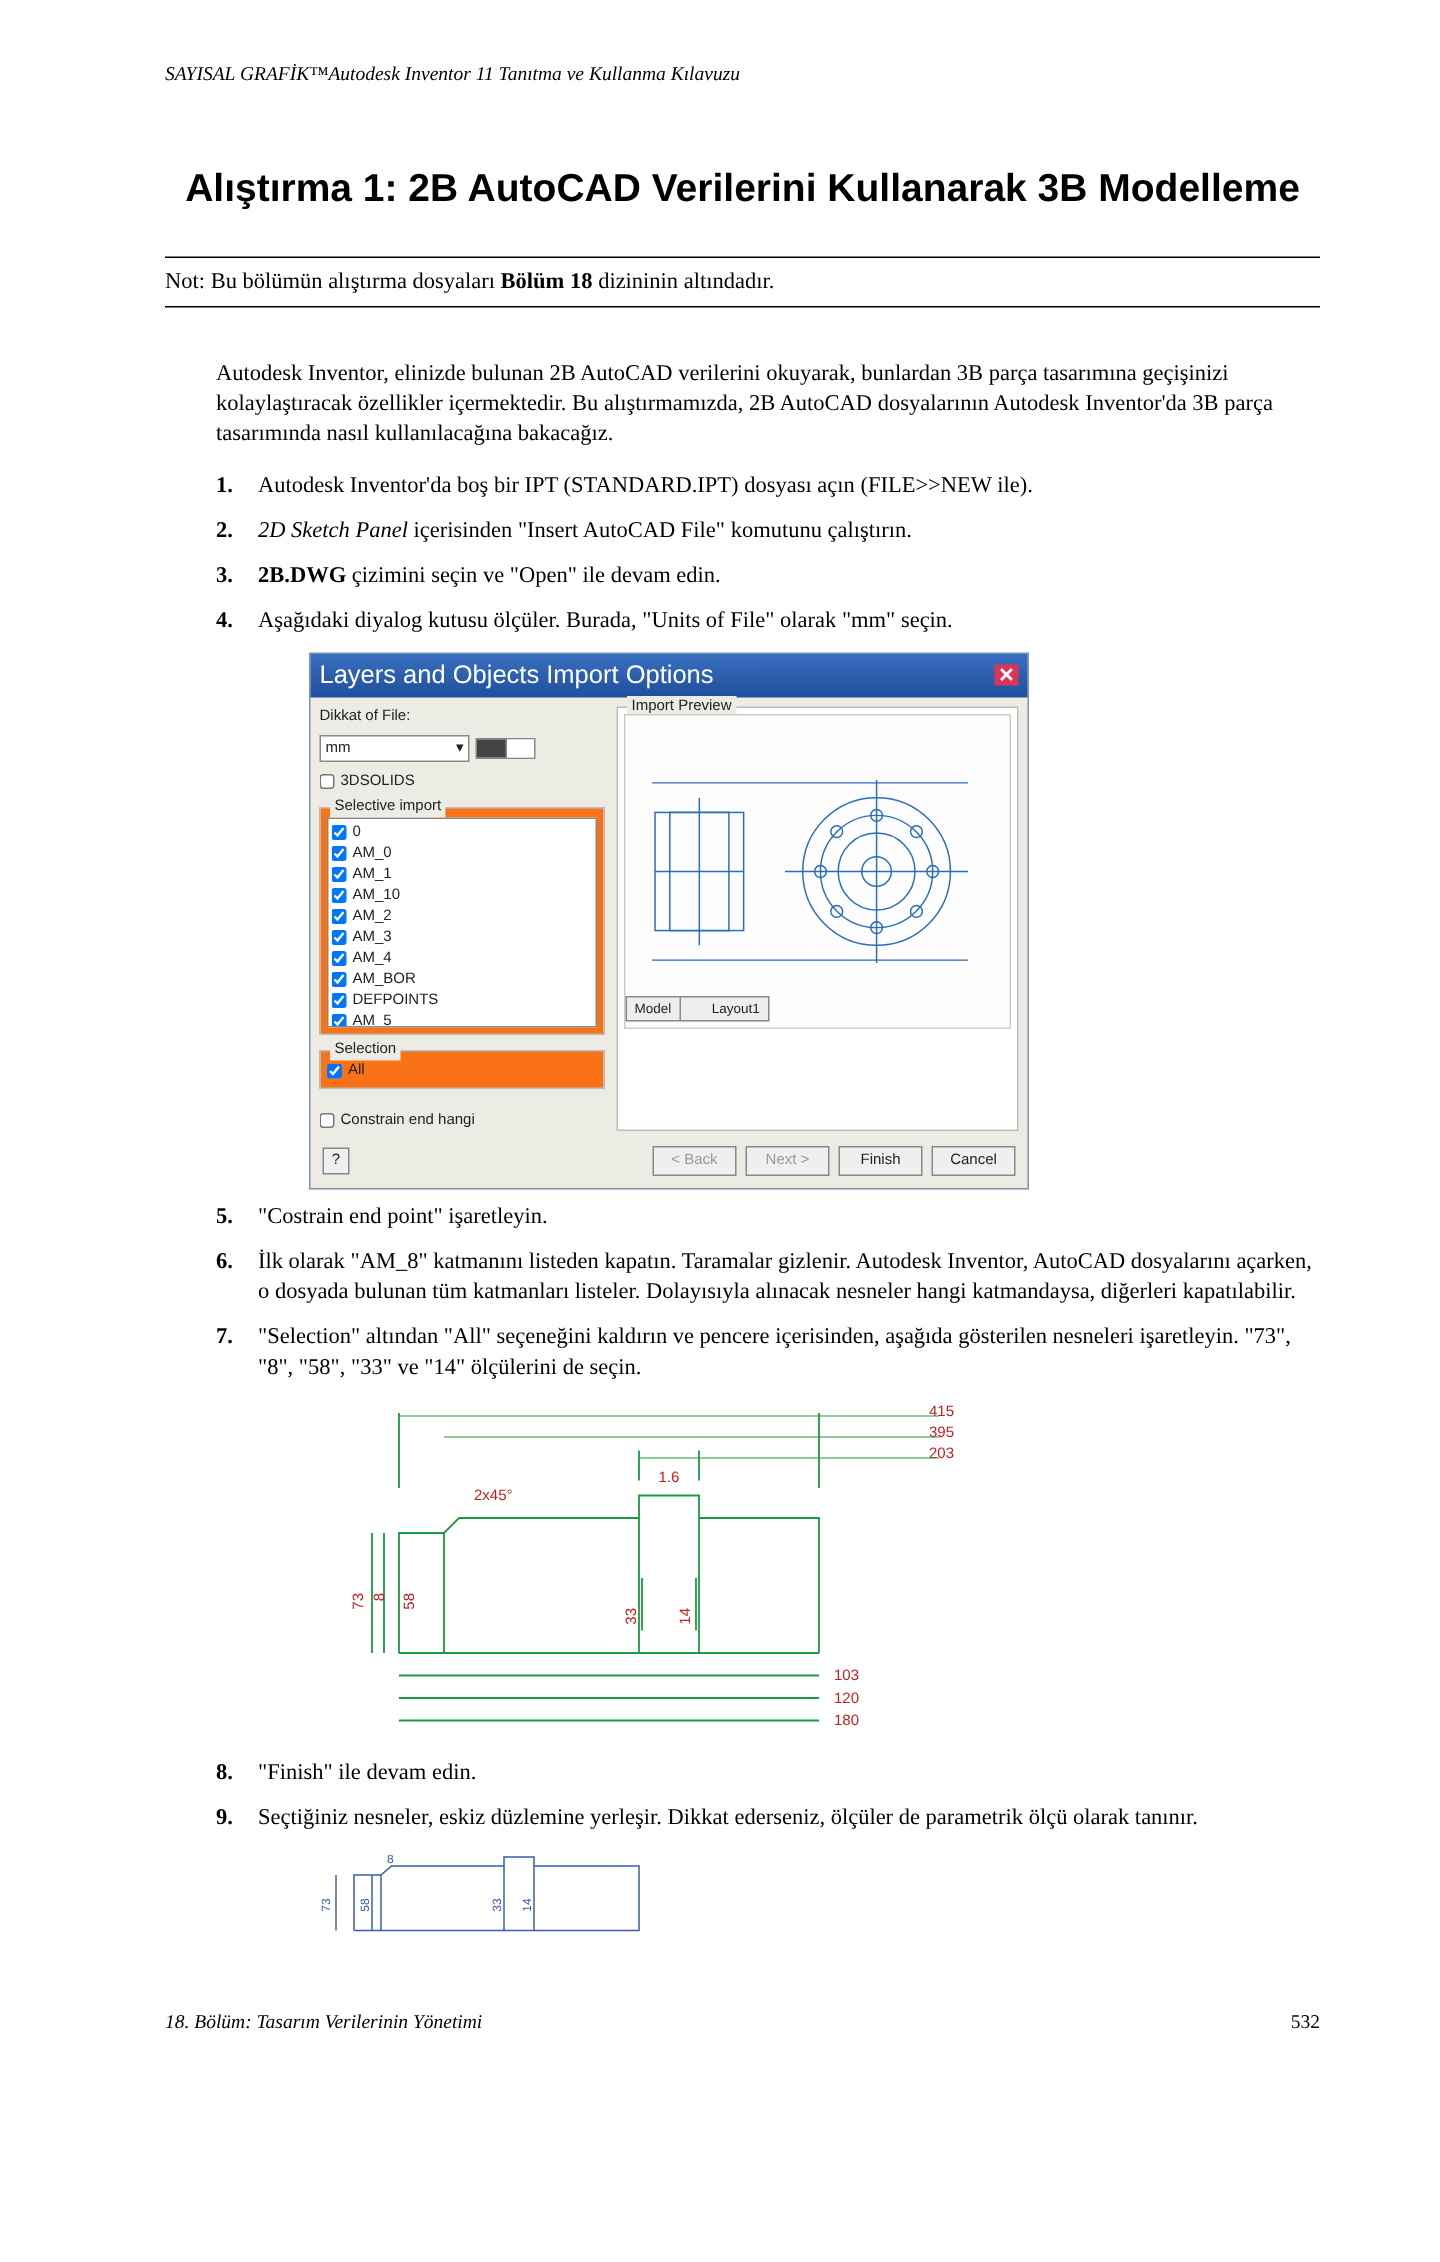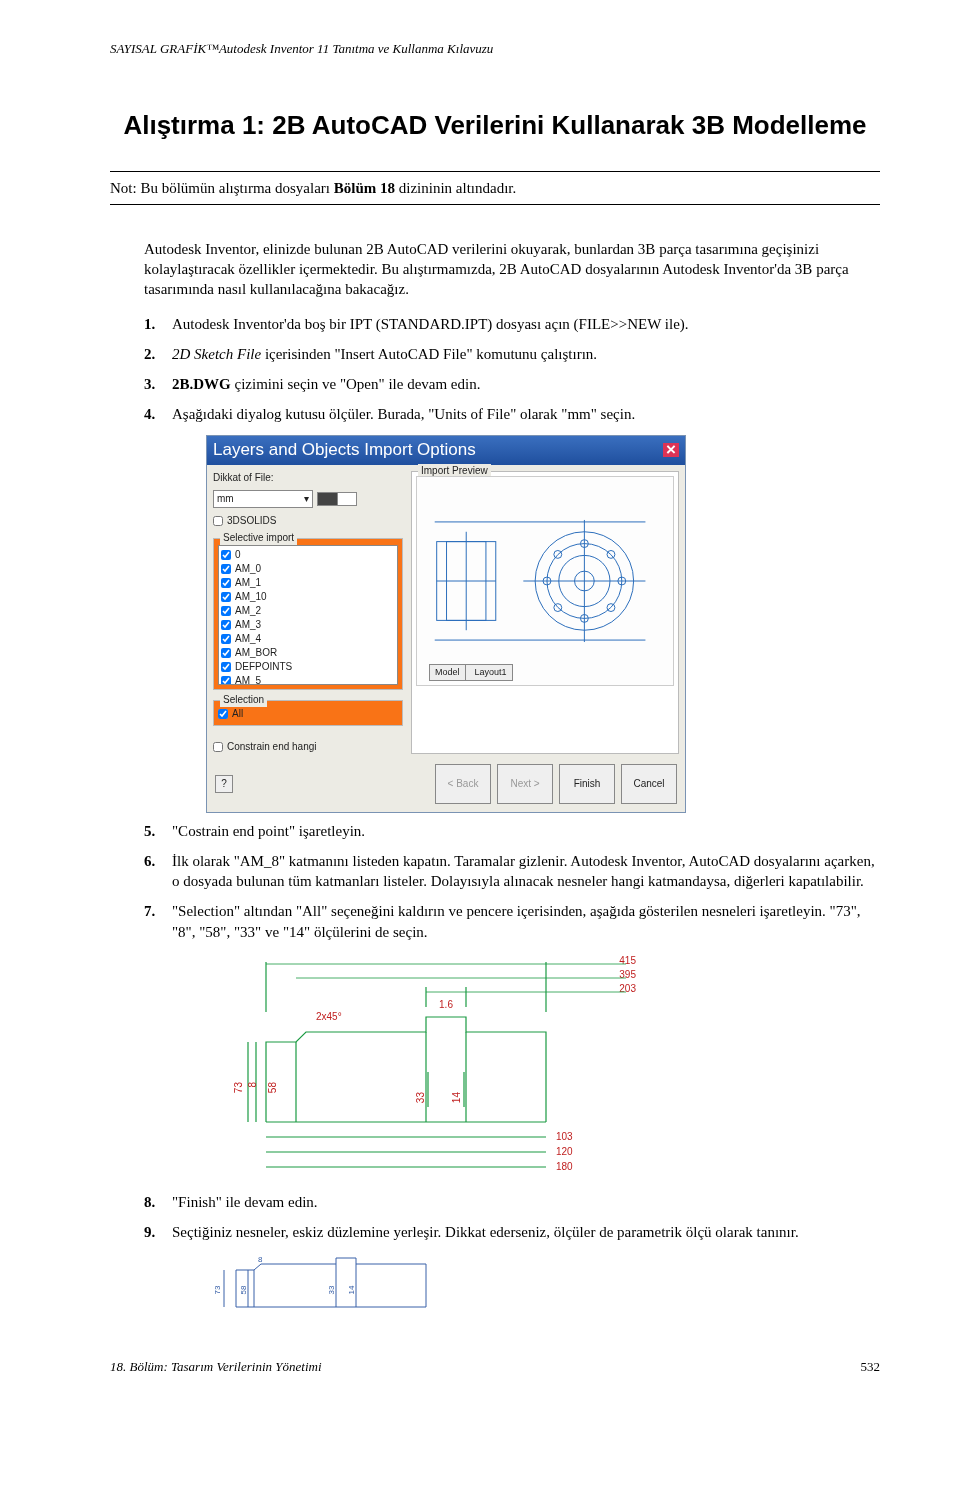--- a/index.html
+++ b/index.html
@@ -107,33 +107,33 @@
     border: 1px solid #bbb; background: #fff; position: relative;
     padding: 4px;
   }
   .preview-canvas {
     border: 1px solid #ccc; background: #fdfdfd; height: 210px;
     position: relative;
     display:flex; align-items:center; justify-content:center;
   }
   .preview-canvas svg { width: 100%; height: 100%; }
   .preview-tabs {
-    position:absolute; bottom:4px; left:12px; display:flex; gap:4px;
+    position:absolute; bottom:4px; left:0; display:flex; gap:16px;
     border:1px solid #888; background:#eee; font-size:9px;margin-top:24px;
   }
   .preview-tabs span { padding:1px 5px; border-right:1px solid #888; }
   .preview-tabs span:last-child { border-right:none; }
   .dialog-bottom {
     display: flex; justify-content: space-between; align-items: center;
     padding: 4px 8px 8px;
   }
   .btn-row { display: flex; gap: 6px; }
   .winbtn {
     border: 1px solid #888; background: #efefef;
-    padding: 12px 10px; min-width: 56px; text-align: center;
+    padding: 2px 10px; min-width: 56px; text-align: center;
   }
   .winbtn.disabled { color: #999; }
   .qmark {
     width: 18px; height: 18px; border: 1px solid #888;
     display: flex; align-items: center; justify-content: center;
     background:#efefef;
   }
 
   .drawing-fig {
     margin: 10px 0 10px 62px;
@@ -173,21 +173,21 @@
   <p class="intro-p">Autodesk Inventor, elinizde bulunan 2B AutoCAD verilerini okuyarak, bunlardan 3B parça tasarımına geçişinizi kolaylaştıracak özellikler içermektedir. Bu alıştırmamızda, 2B AutoCAD dosyalarının Autodesk Inventor'da 3B parça tasarımında nasıl kullanılacağına bakacağız.</p>
 
   <ol class="main-list">
     <li>
       <span class="num">1.</span>
       <span class="body">Autodesk Inventor'da boş bir IPT (STANDARD.IPT) dosyası açın (FILE&gt;&gt;NEW ile).</span>
     </li>
     <li>
       <span class="num">2.</span>
       <span class="body">
-        <span class="italic">2D Sketch File</span><span> içerisinden "Insert AutoCAD File" komutunu çalıştırın.</span>
+        <span class="italic">2D Sketch Panel</span><span> içerisinden "Insert AutoCAD File" komutunu çalıştırın.</span>
       </span>
     </li>
     <li>
       <span class="num">3.</span>
       <span class="body">
         <span class="bold">2B.DWG</span><span> çizimini seçin ve "Open" ile devam edin.</span>
       </span>
     </li>
     <li>
       <span class="num">4.</span>

